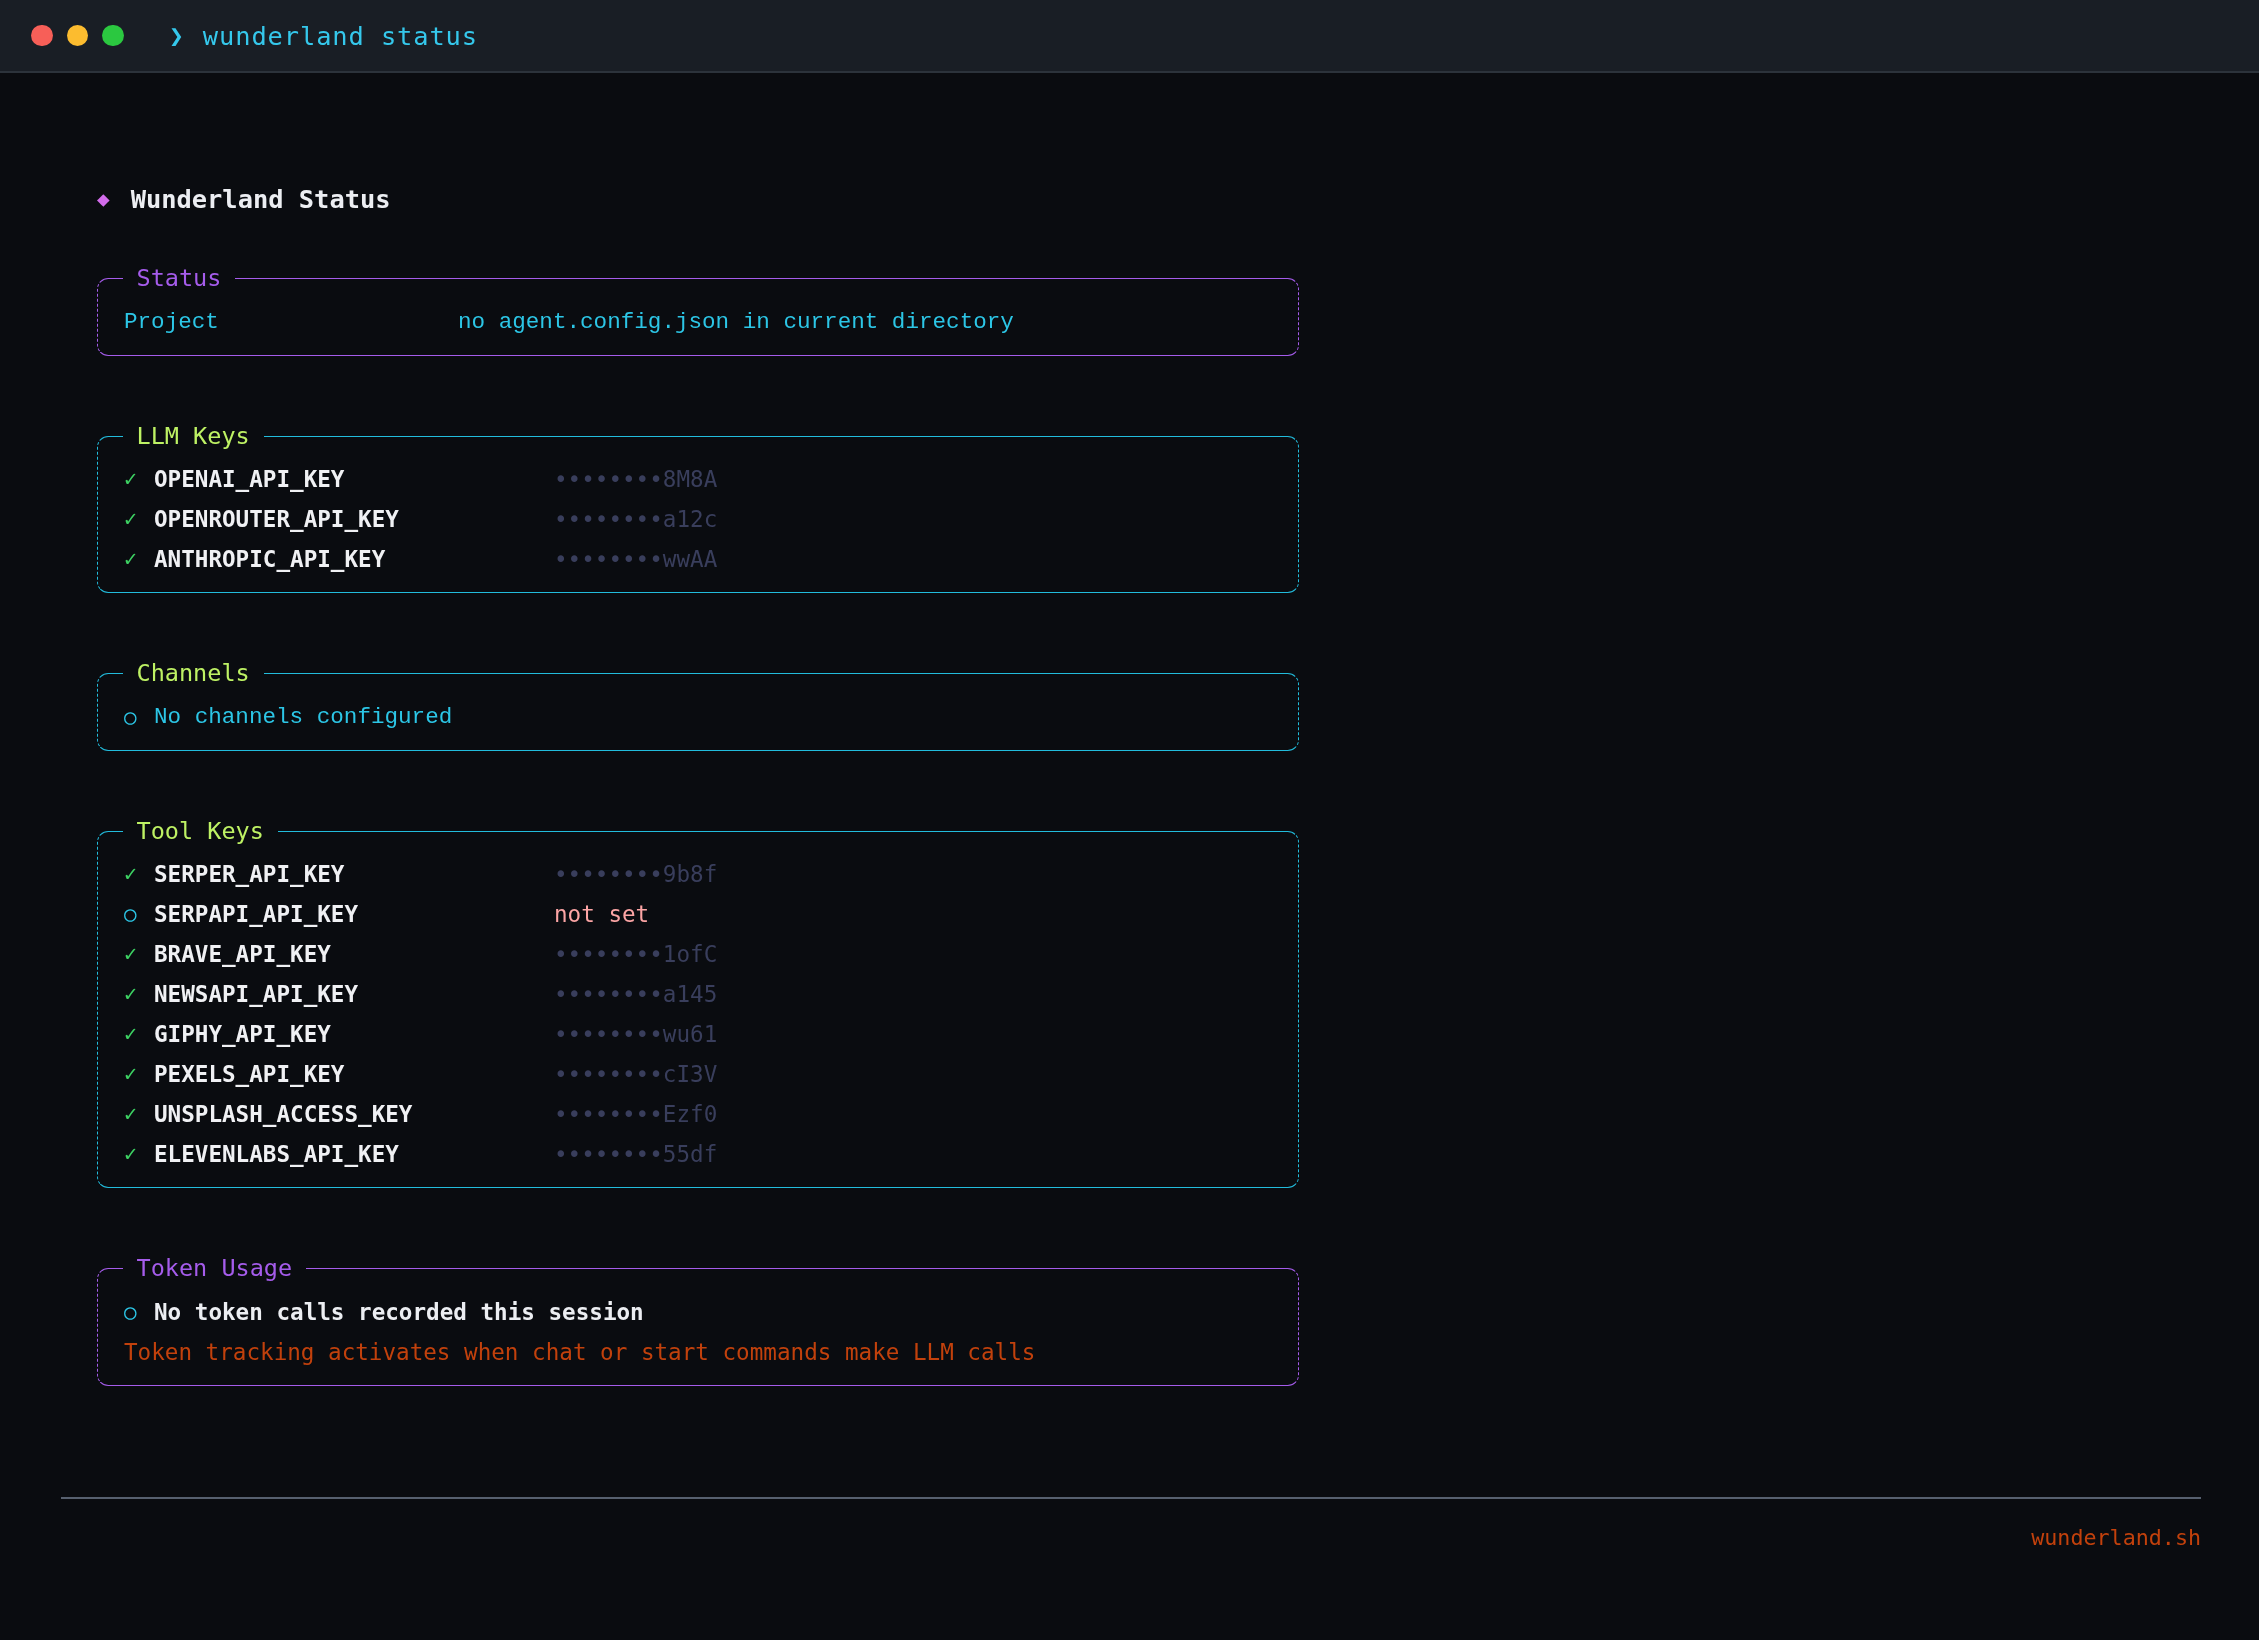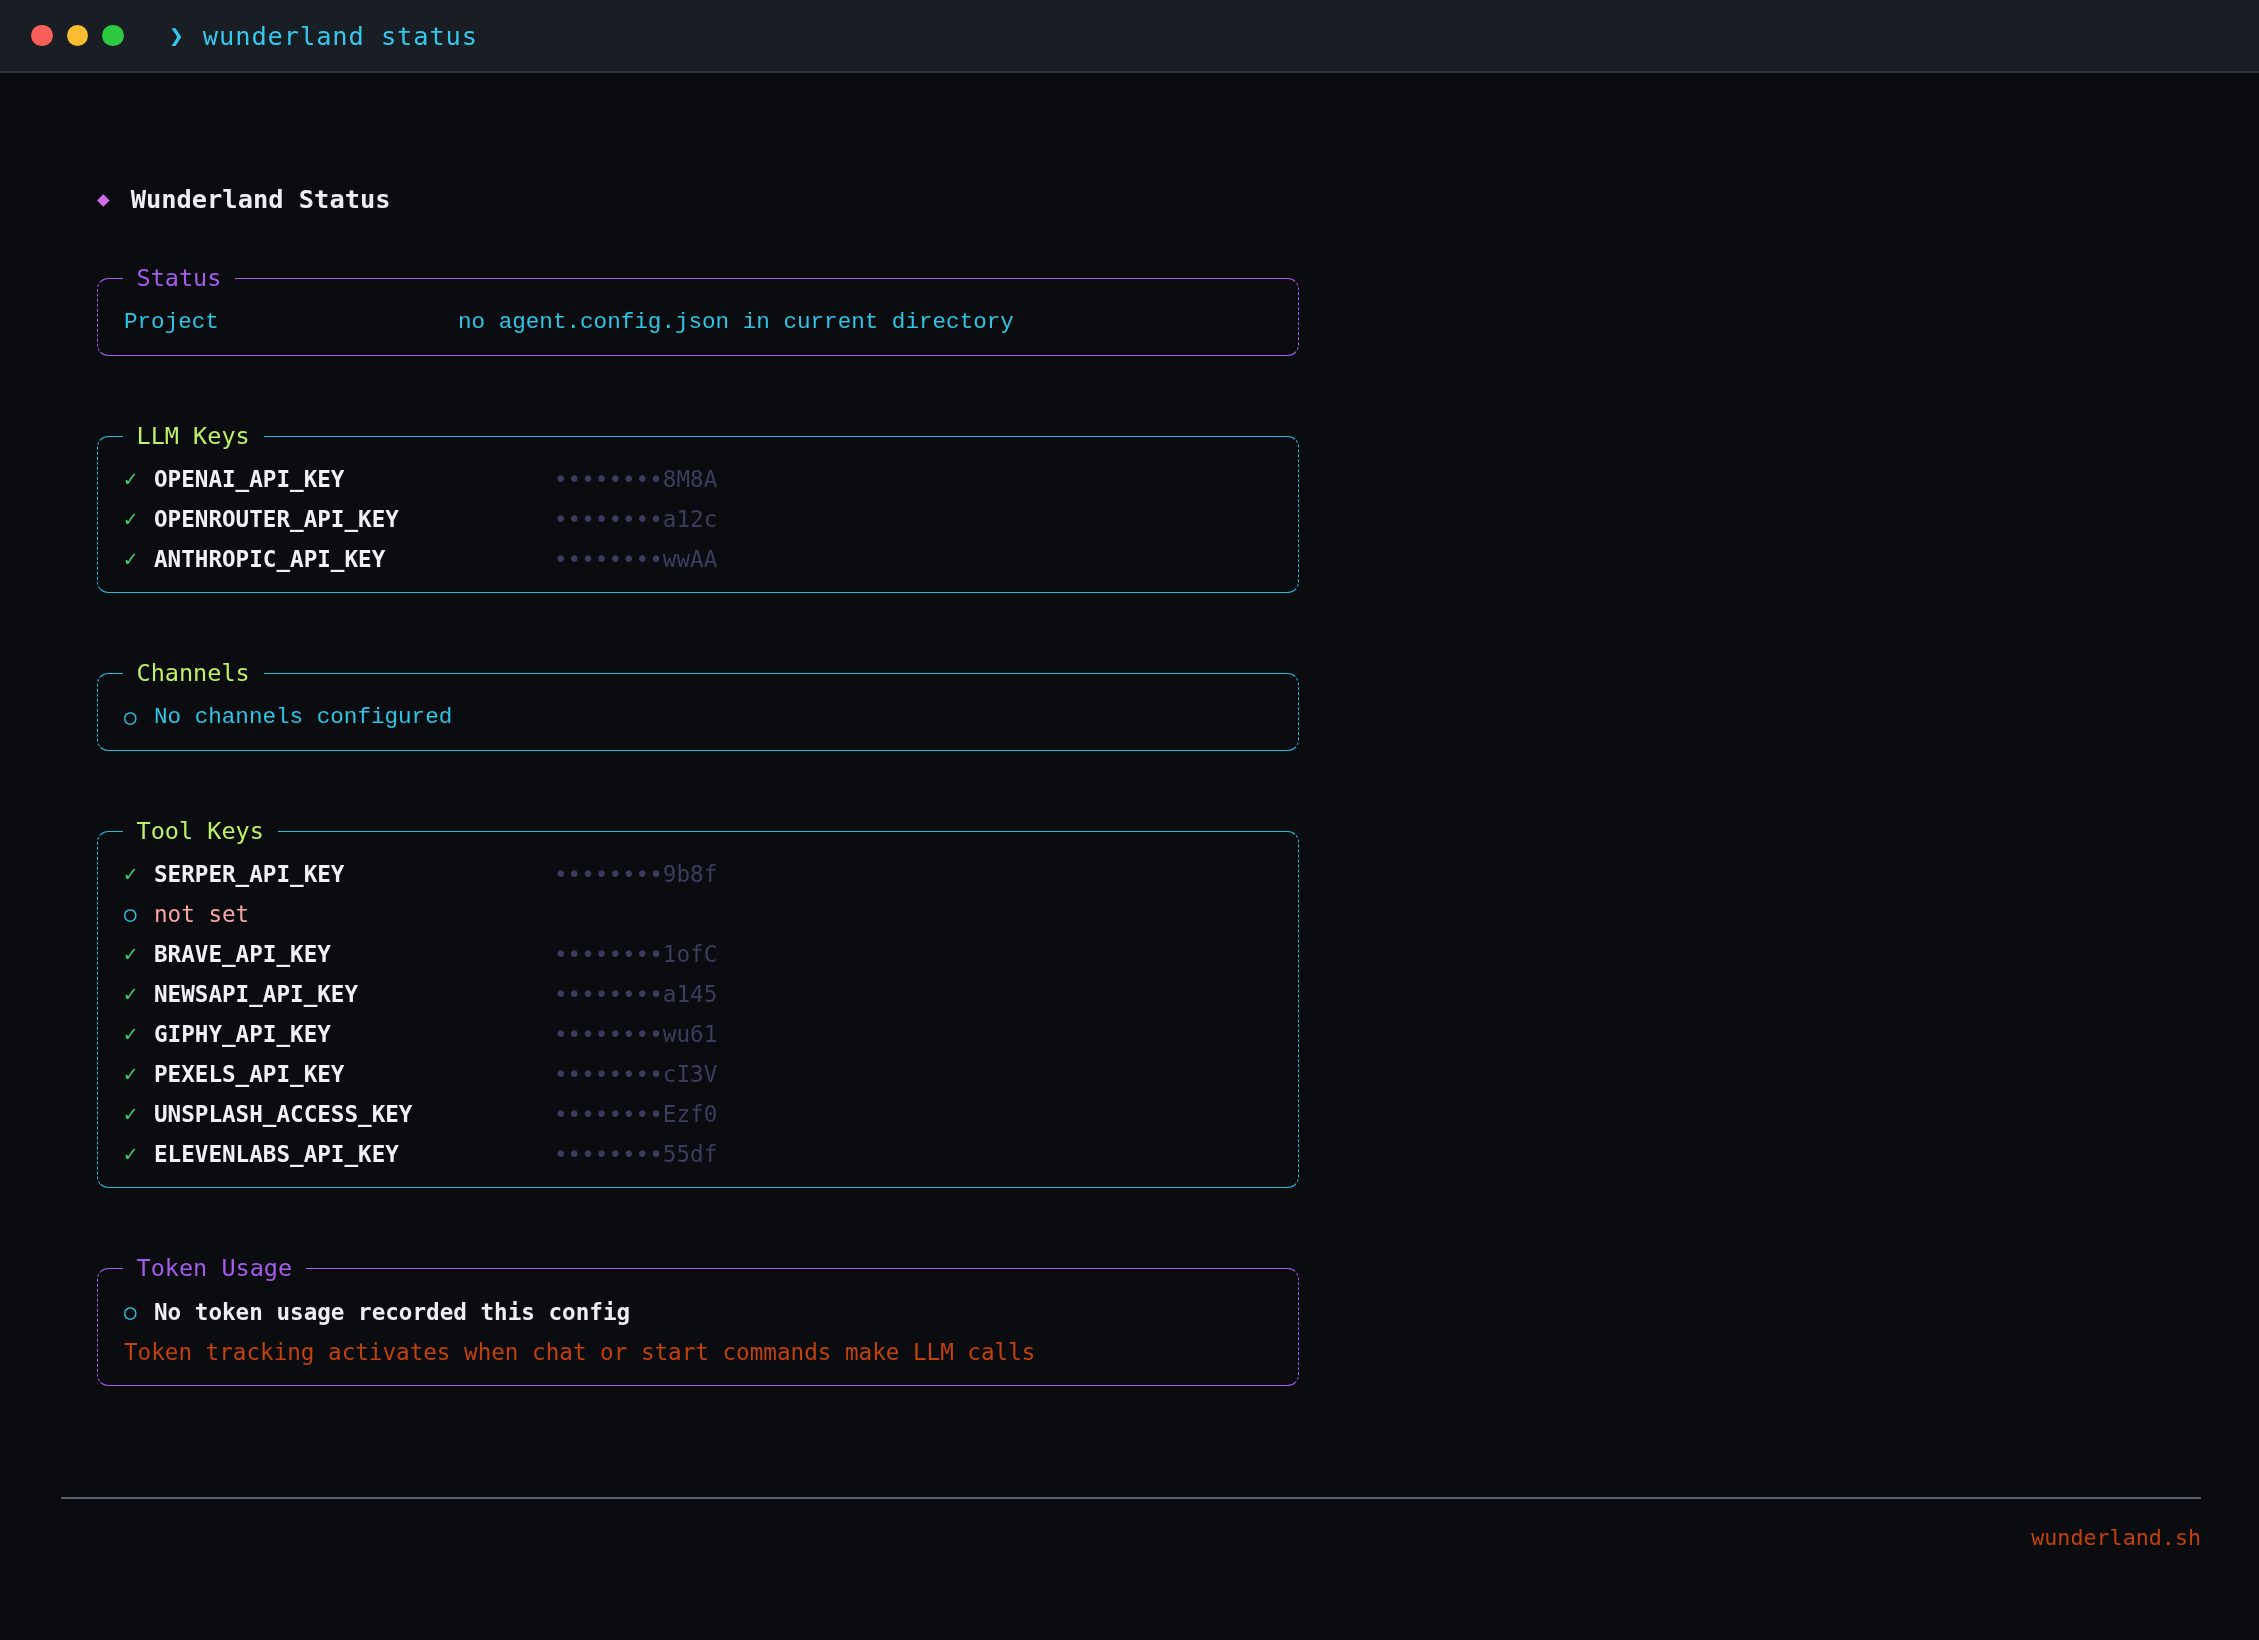--- a/index.html
+++ b/index.html
@@ -169,20 +169,21 @@
 
   <div class="box cyan">
     <span class="legend">Tool Keys</span>
     <div class="row">
       <span class="icon-ok">✓</span>
       <span class="key">SERPER_API_KEY</span>
       <span class="masked">••••••••9b8f</span>
     </div>
     <div class="row">
       <span class="icon-unset">○</span>
+      <span class="key">SERPAPI_API_KEY</span>
       <span class="notset">not set</span>
     </div>
     <div class="row">
       <span class="icon-ok">✓</span>
       <span class="key">BRAVE_API_KEY</span>
       <span class="masked">••••••••1ofC</span>
     </div>
     <div class="row">
       <span class="icon-ok">✓</span>
       <span class="key">NEWSAPI_API_KEY</span>
@@ -208,21 +209,21 @@
       <span class="key">ELEVENLABS_API_KEY</span>
       <span class="masked">••••••••55df</span>
     </div>
   </div>
   <div class="box-gap"></div>
 
   <div class="box purple">
     <span class="legend">Token Usage</span>
     <div class="row">
       <span class="icon-unset">○</span>
-      <span class="white-strong" style="grid-column: 2 / 4;">No token usage recorded this config</span>
+      <span class="white-strong" style="grid-column: 2 / 4;">No token calls recorded this session</span>
     </div>
     <div class="hint-row">
       <span class="hint">Token tracking activates when chat or start commands make LLM calls</span>
     </div>
   </div>
 
 </div>
 
 <div class="footer-rule"></div>
 <div class="footer-brand">wunderland.sh</div>

